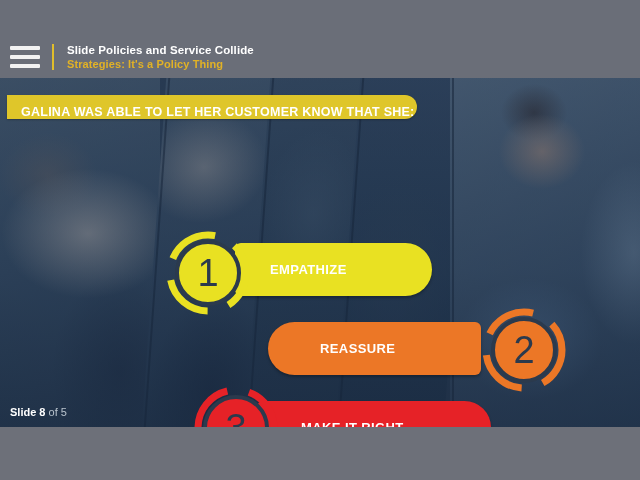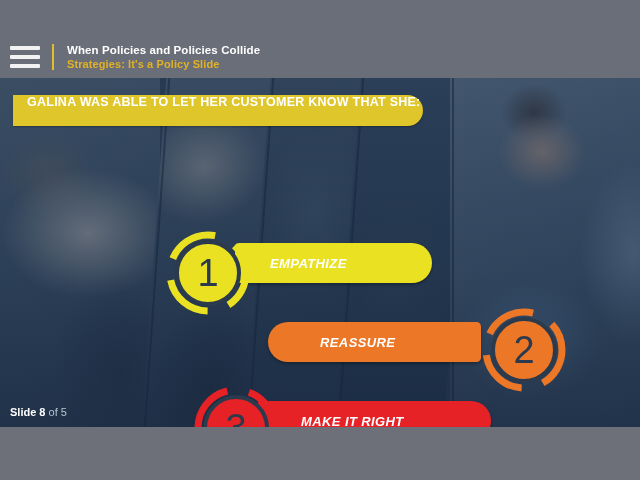--- a/index.html
+++ b/index.html
@@ -85,38 +85,37 @@
       linear-gradient(155deg,#5d6f80 0%,#46586c 50%,#31445a 100%);
   }
   .seam{position:absolute;top:-20px;height:390px;width:2px;background:rgba(12,20,32,.55);}
   .photo-tint{
     position:absolute;inset:0;
     background:linear-gradient(180deg,rgba(35,58,88,.45) 0%,rgba(30,52,80,.55) 55%,rgba(26,44,68,.72) 100%);
   }
 
   
   .banner{
-    position:absolute;left:13px;top:17px;height:31px;width:410px;
+    position:absolute;left:7px;top:17px;height:24px;width:410px;
     background:#dfc62a;
     border-radius:0 16px 16px 0;
-    display:flex;align-items:flex-start;
+    display:flex;align-items:flex-end;
     box-shadow:0 1px 2px rgba(0,0,0,.25);
   }
   .banner-text{
     margin-left:14px;font-size:12.5px;font-weight:bold;color:#ffffff;
     letter-spacing:.25px;white-space:nowrap;
   }
 
   
   .step{position:absolute;height:auto;}
   .pill{
-    position:absolute;height:40px;border-radius:27px;
+    position:absolute;height:53px;border-radius:27px;
     display:flex;align-items:center;
     box-shadow:0 2px 3px rgba(0,0,0,.28);
-    font-style:italic;
   }
   .pill-label{
     font-size:13px;font-weight:bold;color:#ffffff;letter-spacing:.4px;
     white-space:nowrap;
   }
   .numwrap{position:absolute;width:86px;height:86px;}
   .numwrap svg{position:absolute;left:0;top:0;}
   .numtext{
     position:absolute;left:0;top:0;width:86px;height:86px;
     display:flex;align-items:center;justify-content:center;
@@ -153,22 +152,22 @@
 
   <div class="topbar">
     <div class="header-row">
       <div class="hamburger">
         <span></span>
         <span></span>
         <span></span>
       </div>
       <div class="divider"></div>
       <div class="titles">
-        <div class="title-main">When Policies and Policies Collide</div>
-        <div class="title-sub">Strategies: It's a Policy Slide</div>
+        <div class="title-main">Slide Policies and Service Collide</div>
+        <div class="title-sub">Strategies: It's a Policy Thing</div>
       </div>
     </div>
   </div>
 
   <div class="stage">
 
     <div class="photo">
       <div class="panel p1"></div>
       <div class="panel p2"></div>
       <div class="panel p3"></div>

